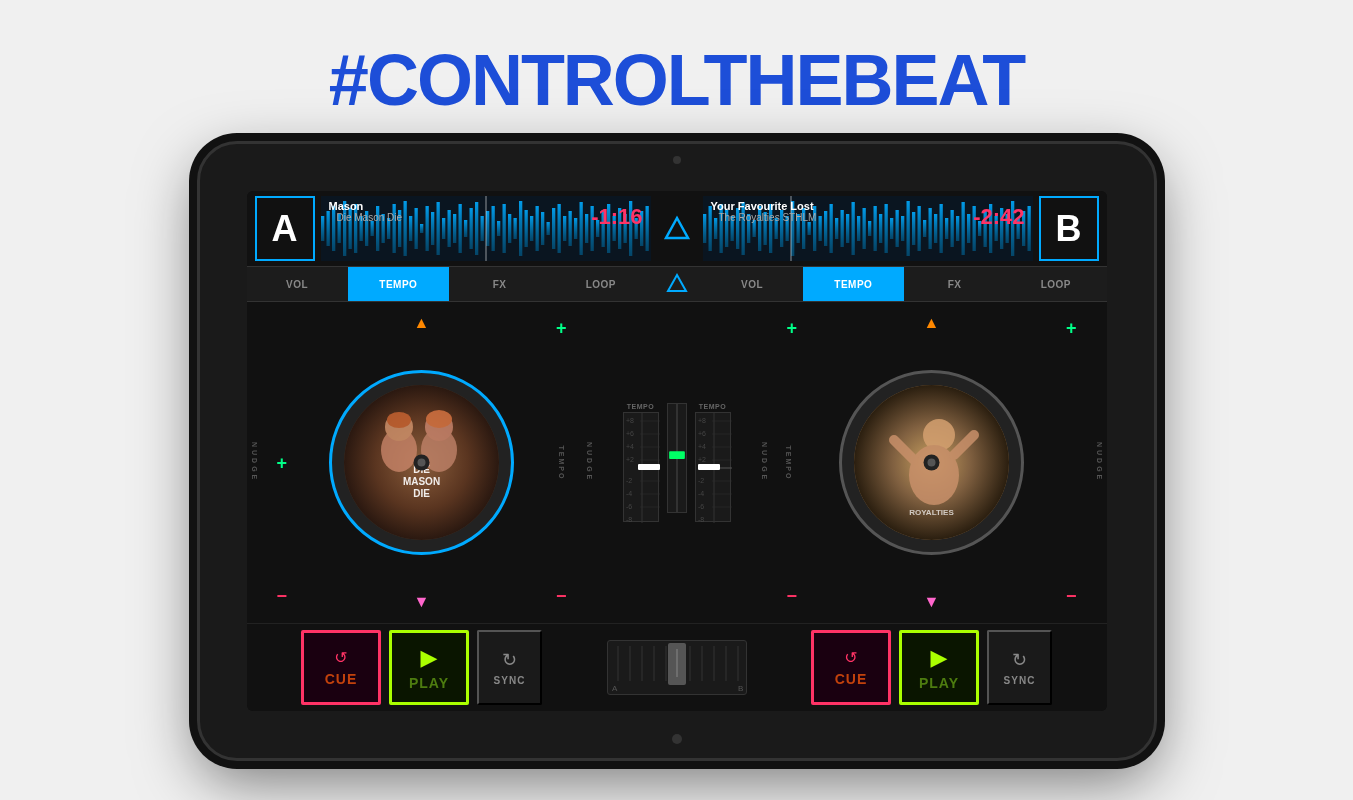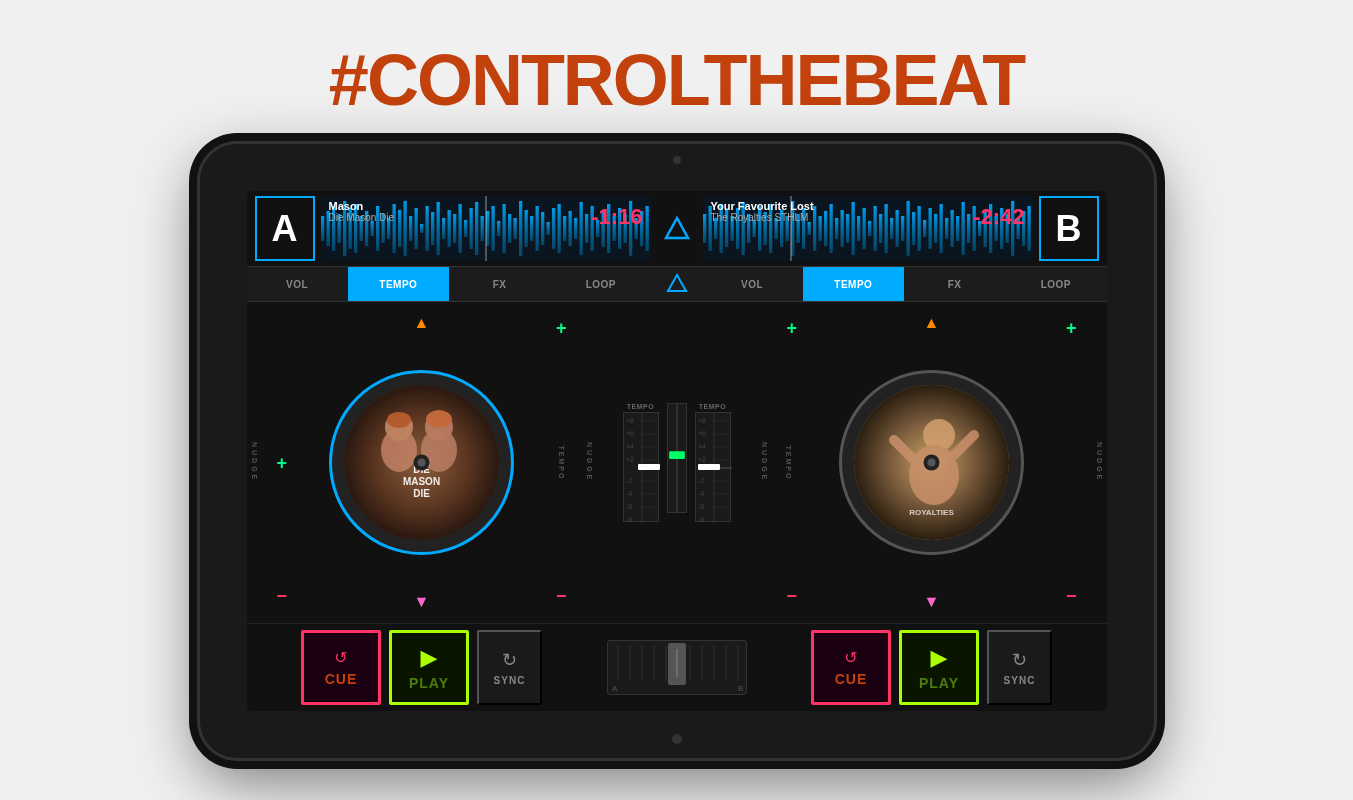--- a/index.html
+++ b/index.html
@@ -11,21 +11,21 @@
       overflow: hidden;
       display: flex;
       flex-direction: column;
       align-items: center;
       justify-content: center;
     }
 
     .headline {
       font-size: 72px;
       font-weight: 900;
-      color: #c2410c;
+      color: #1d4ed8;
       letter-spacing: -2px;
       margin-bottom: 20px;
       text-align: center;
     }
 
     .tablet-wrapper {
       position: relative;
       width: 960px;
       height: 620px;
     }
@@ -94,20 +94,21 @@
 
     .track-title {
       font-size: 11px;
       color: white;
       font-weight: bold;
     }
 
     .track-artist {
       font-size: 10px;
       color: #aaa;
+      padding-left: 8px;
     }
 
     .time-display {
       position: absolute;
       top: 8px;
       right: 8px;
       font-size: 22px;
       font-weight: bold;
       color: #ff3366;
       z-index: 2;

